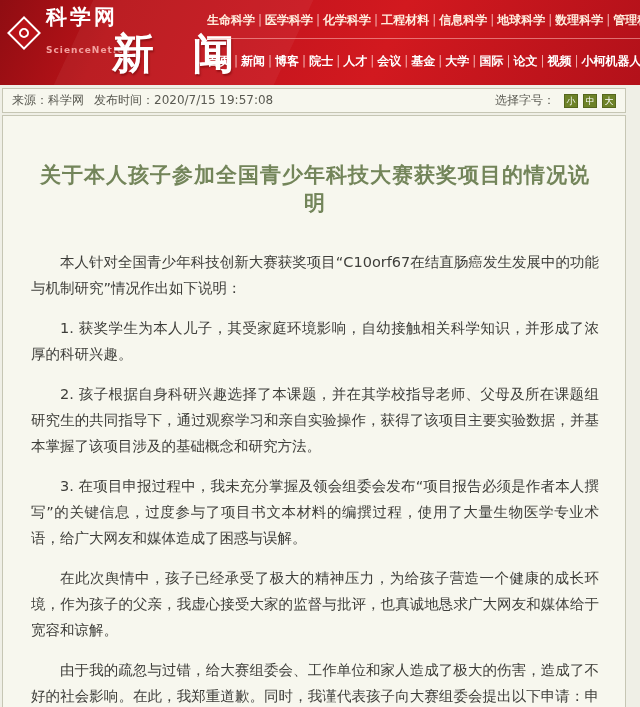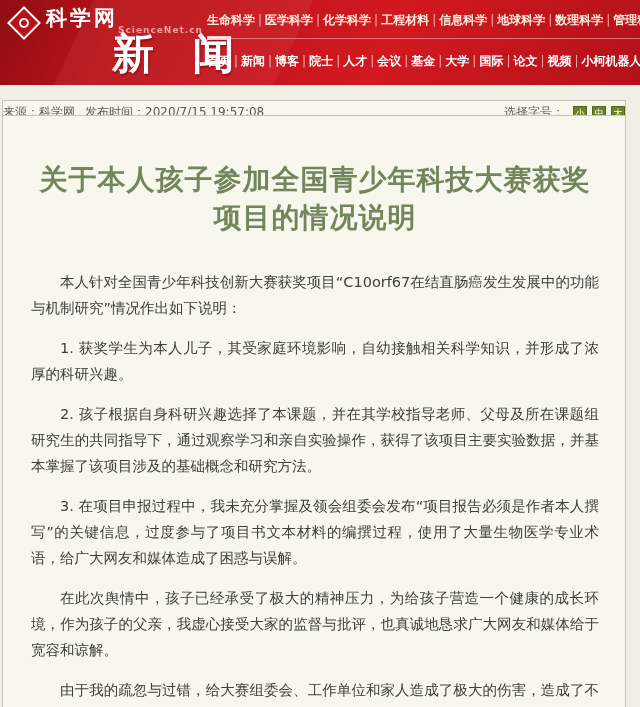--- a/index.html
+++ b/index.html
@@ -24,21 +24,21 @@
   .logo { position: absolute; left: 10px; top: 7px; display: flex; align-items: center; }
   .logo-diamond {
     width: 24px; height: 24px; margin: 4px 10px 0 2px;
     border: 2px solid #fff; transform: rotate(45deg);
     background: #b81218; position: relative; flex: none;
   }
   .logo-diamond .swirl {
     position: absolute; left: 5px; top: 5px; width: 10px; height: 10px;
     border: 2px solid #fff; border-radius: 50%;
   }
-  .logo-text { display: flex; flex-direction: row; line-height: 1; }
+  .logo-text { display: flex; flex-direction: column; line-height: 1; }
   .logo-name { color: #fff; font-size: 21px; font-weight: bold; letter-spacing: 3px; }
   .logo-domain { color: #f2a09e; font-size: 9px; font-weight: bold; margin-top: 18px; letter-spacing: 1px; }
   .section-title {
     position: absolute; left: 112px; top: 26px;
     color: #fff; font-size: 42px; font-weight: bold; letter-spacing: 12px;
     text-shadow: 1px 2px 2px rgba(90,0,0,0.45);
     white-space: nowrap;
   }
   .navs { position: absolute; left: 207px; top: 0; right: 0; }
   .nav-row {
@@ -49,41 +49,41 @@
   .nav-divider { border-bottom: 1px solid rgba(255,190,185,0.55); margin: 9px 0 0 0; }
   .nav-main { padding-top: 14px; }
   .navlink { color: inherit; text-decoration: none; cursor: pointer; margin-top: 16px; }
   .sep { color: rgba(255,220,215,0.75); font-weight: normal; padding: 0 3px; }
 
   
   .meta-bar {
     position: absolute; left: 2px; top: 88px; width: 624px; height: 25px;
     border: 1px solid #c6c6b4; background: #f7f7ee;
     display: flex; align-items: center; justify-content: space-between;
-    padding: 0 0; font-size: 12px; color: #5a5a52; margin-top: 12px;
+    padding: 0 9px; font-size: 12px; color: #5a5a52;
   }
   .meta-left { white-space: nowrap; }
   .meta-left .gap { display: inline-block; width: 10px; }
   .meta-right { display: flex; align-items: center; }
   .fs-label { margin-right: 4px; }
   .fsbox {
     display: inline-block; width: 14px; height: 14px; margin-left: 5px;
     background: #6d8228; border: 1px solid #55671d; color: #fff;
     font-size: 9px; line-height: 12px; text-align: center; cursor: pointer;
   }
 
   
   .article-box {
     position: absolute; left: 2px; top: 115px; width: 624px; height: 640px;
     border: 1px solid #c6c6b4; background: #f7f7ee;
     padding: 0 26px 0 28px; overflow: hidden;
   }
   .article-title {
     margin: 45px 0 32px 0; text-align: center;
-    color: #73855a; font-size: 28px; font-weight: bold; letter-spacing: 1px;
+    color: #73855a; font-size: 21px; font-weight: bold; letter-spacing: 1px;
   }
   .para {
     font-size: 14.5px; color: #3e3e3a; line-height: 26px;
     text-indent: 2em; margin-bottom: 14px; text-align: justify;
   }
 </style>
 </head>
 <body>
 
 <div class="header">

